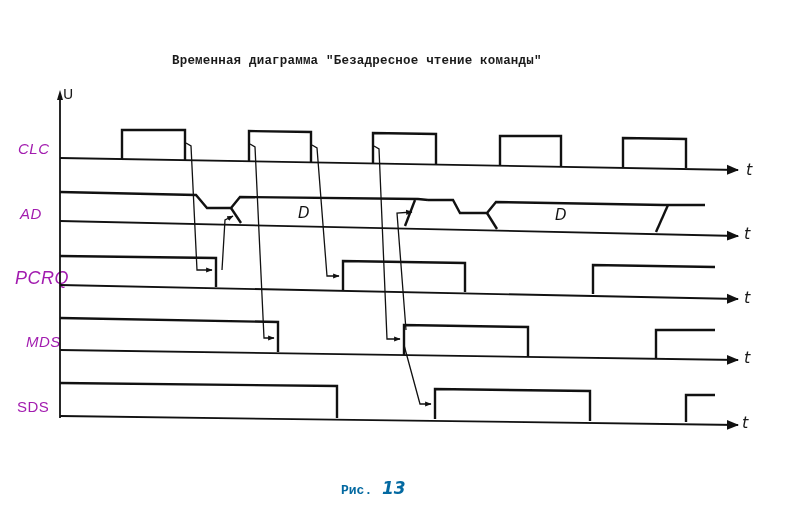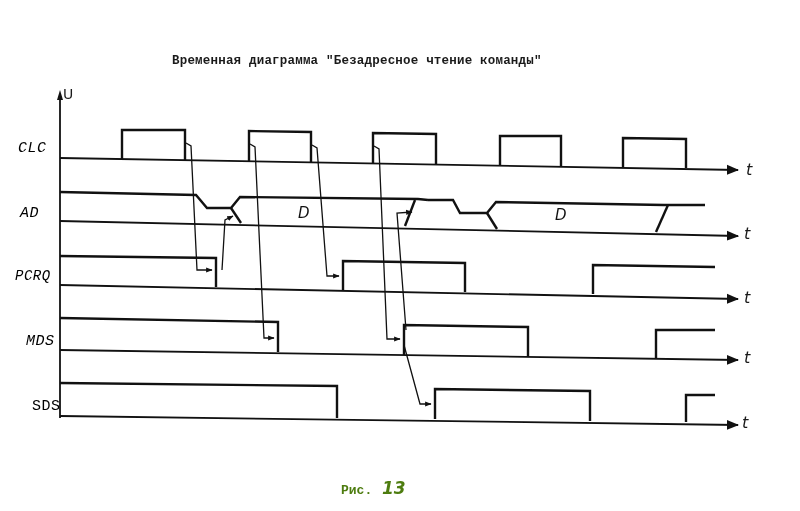--- a/index.html
+++ b/index.html
@@ -6,50 +6,50 @@
     body { width: 800px; height: 511px; position: relative; overflow: hidden; }
     .title {
       position: absolute; left: 172px; top: 54px;
       font-family: "Liberation Mono", "DejaVu Sans Mono", monospace;
       font-size: 12.5px; font-weight: bold; color: #1a1a1a; letter-spacing: 0.2px;
       white-space: nowrap;
     }
     .caption {
       position: absolute; left: 341px; top: 478px;
       font-family: "Liberation Mono", "DejaVu Sans Mono", monospace;
-      font-size: 13px; font-weight: bold; color: #4d7c0f; white-space: nowrap;
+      font-size: 13px; font-weight: bold; color: #0369a1; white-space: nowrap;
     }
     .caption .num { font-family: "DejaVu Sans", sans-serif; font-style: italic; font-size: 17px; margin-left: 2px; }
     .sig-label {
       position: absolute;
-      font-family: Liberation Mono, monospace; font-style: italic;
-      font-size: 15px; color: #000000; letter-spacing: 0.5px;
+      font-family: Liberation Sans, sans-serif; font-style: italic;
+      font-size: 15px; color: #a21caf; letter-spacing: 0.5px;
     }
     .axis-label {
       position: absolute; font-family: "DejaVu Sans", sans-serif;
       font-style: italic; font-size: 16px; color: #1a1a1a;
     }
     svg.diagram { position: absolute; left: 0; top: 0; }
     svg.diagram .wave { fill: none; stroke: #111; stroke-width: 2.4; stroke-linejoin: miter; }
     svg.diagram .base { fill: none; stroke: #111; stroke-width: 1.8; }
     svg.diagram .thin { fill: none; stroke: #111; stroke-width: 1.3; }
     svg.diagram .dlabel { font-family: "DejaVu Sans", sans-serif; font-style: italic; font-size: 15px; fill: #111; }
   </style>
 </head>
 <body>
 
 <div class="title">Временная диаграмма "Безадресное чтение команды"</div>
 
 <div class="axis-label" style="left:63px; top:86px; font-style:normal; font-size:14px;">U</div>
 
 <div class="sig-label" style="left:18px; top:140px;">CLC</div>
 <div class="sig-label" style="left:20px; top:205px;text-align:right;">AD</div>
-<div class="sig-label" style="left:15px; top:268px; font-size:14px;">PCRQ</div>
+<div class="sig-label" style="left:15px; top:268px; font-size:18px;">PCRQ</div>
 <div class="sig-label" style="left:26px; top:333px;">MDS</div>
-<div class="sig-label" style="left:32px; top:398px; font-style:normal;">SDS</div>
+<div class="sig-label" style="left:17px; top:398px; font-style:normal;">SDS</div>
 
 <div class="axis-label" style="left:746px; top:160px;">t</div>
 <div class="axis-label" style="left:744px; top:224px;">t</div>
 <div class="axis-label" style="left:744px; top:288px;">t</div>
 <div class="axis-label" style="left:744px; top:348px;">t</div>
 <div class="axis-label" style="left:742px; top:413px;">t</div>
 
 <svg class="diagram" width="800" height="511" viewBox="0 0 800 511">
   <defs>
     <marker id="arr" viewBox="0 0 10 10" refX="9" refY="5" markerWidth="7" markerHeight="7" orient="auto">

